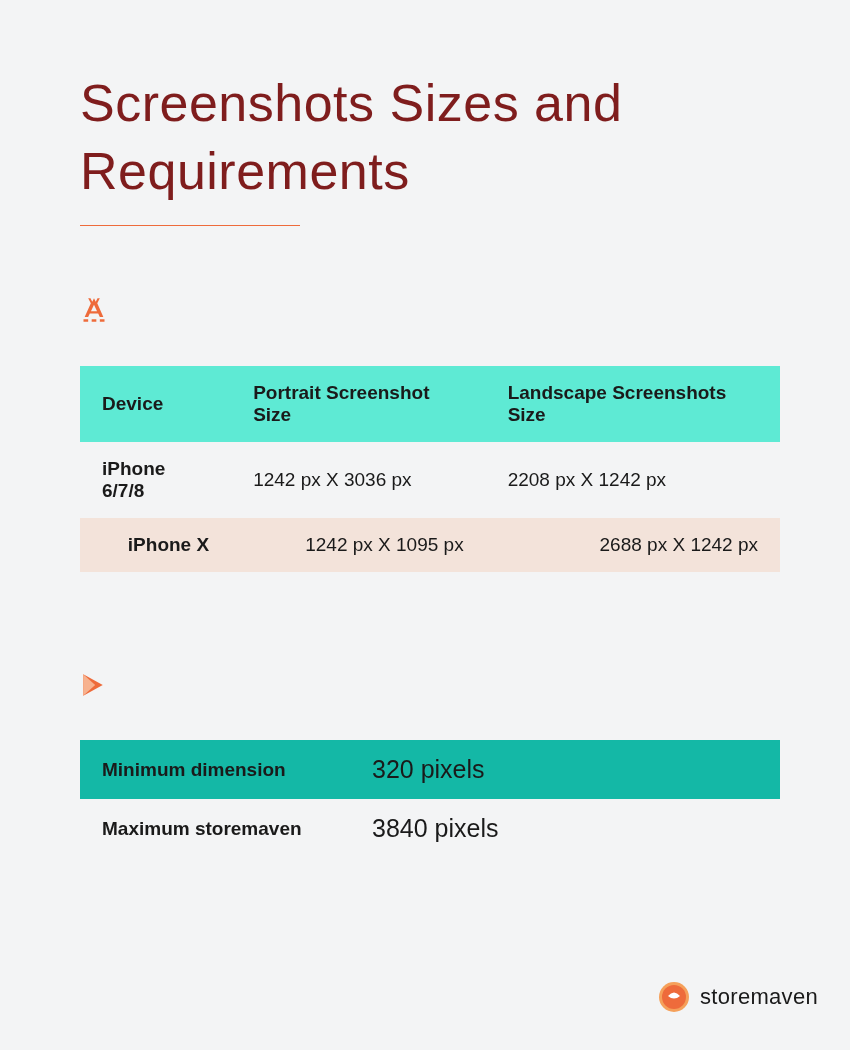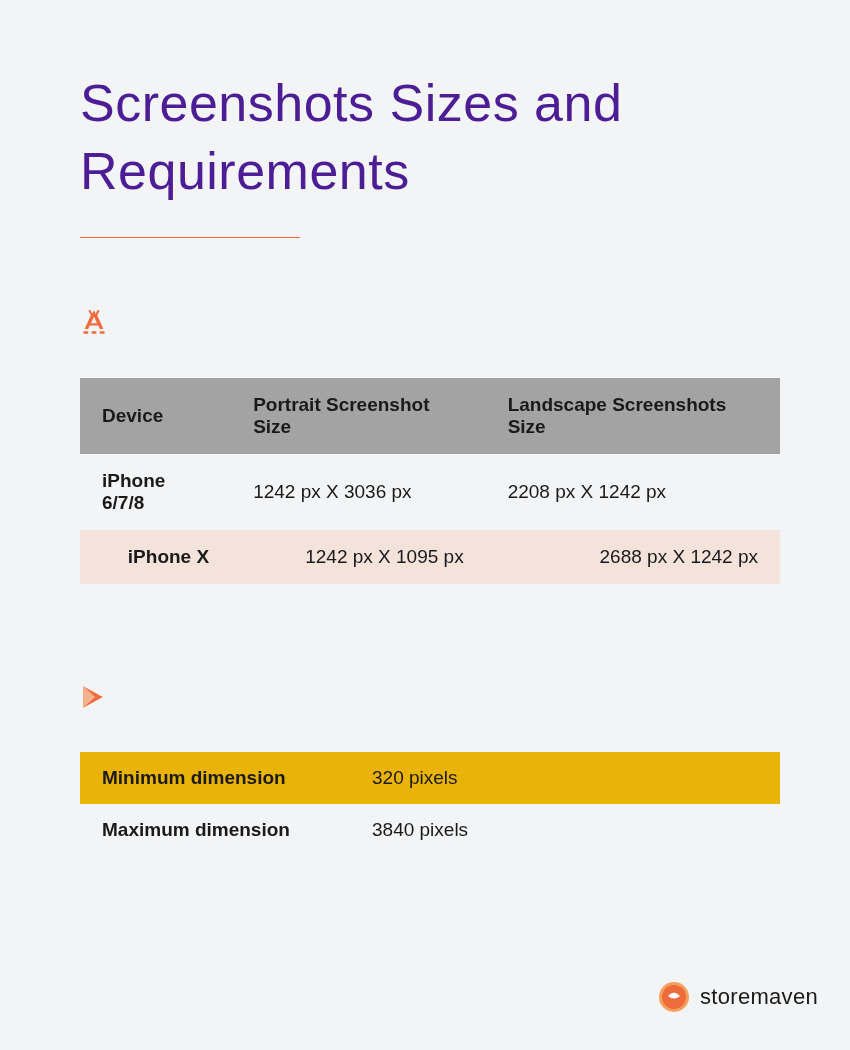--- a/index.html
+++ b/index.html
@@ -12,38 +12,38 @@
     position: relative;
   }
   .container {
     padding: 70px 80px 0 80px;
   }
   .title {
     font-size: 52px;
     font-weight: 300;
     line-height: 1.3;
     letter-spacing: 0.5px;
-    color: #4c1d95;
-    margin-bottom: 32px;
+    color: #7f1d1d;
+    margin-bottom: 20px;
   }
   .title-underline {
     width: 220px;
     height: 1px;
     background: #ee6b3b;
     margin-bottom: 70px;
   }
   .section-icon {
     margin-bottom: 38px;
   }
   .table {
     width: 700px;
     border-collapse: collapse;
   }
   .thead-row {
-    background: #a3a3a3;
+    background: #5eead4;
   }
   .th {
     text-align: left;
     font-weight: 600;
     font-size: 19px;
     padding: 16px 22px;
     color: #1a1a1a;
   }
   .td {
     font-size: 19px;
@@ -51,30 +51,30 @@
     color: #1a1a1a;
   }
   .device-cell { font-weight: 600; margin-top: 24px; }
   .row-odd { background: transparent; }
   .row-even { background: #f3e3da; text-align: right; }
   .section2 { margin-top: 100px; }
   .kv-table {
     width: 700px;
     border-collapse: collapse;
   }
-  .kv-row-shade { background: #eab308; }
+  .kv-row-shade { background: #14b8a6; }
   .kv-row-plain { background: transparent; }
   .kv-key {
     font-weight: 600;
     font-size: 19px;
     padding: 15px 22px;
     width: 270px;
   }
   .kv-val {
-    font-size: 19px;
+    font-size: 25px;
     padding: 15px 22px;
   }
   .footer-logo {
     position: absolute;
     bottom: 37px;
     right: 32px;
     display: flex;
     align-items: center;
     gap: 10px;
   }
@@ -133,21 +133,21 @@
       </svg>
     </div>
 
     <table class="kv-table">
       <tbody>
         <tr class="kv-row-shade">
           <td class="kv-key">Minimum dimension</td>
           <td class="kv-val"> 320 pixels</td>
         </tr>
         <tr class="kv-row-plain">
-          <td class="kv-key">Maximum dimension</td>
+          <td class="kv-key">Maximum storemaven</td>
           <td class="kv-val">3840 pixels</td>
         </tr>
       </tbody>
     </table>
   </div>
 
 </div>
 
 <div class="footer-logo">
   <span class="logo-mark">

